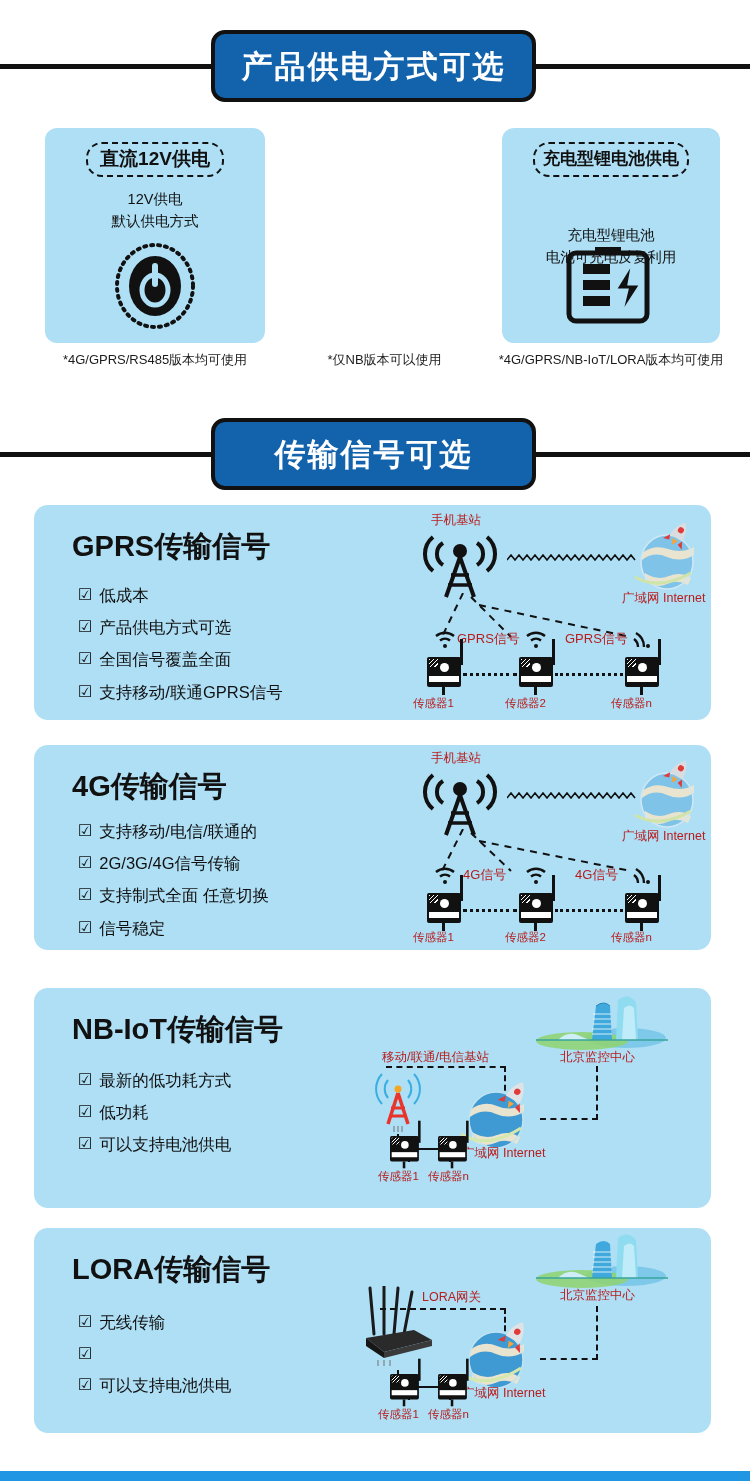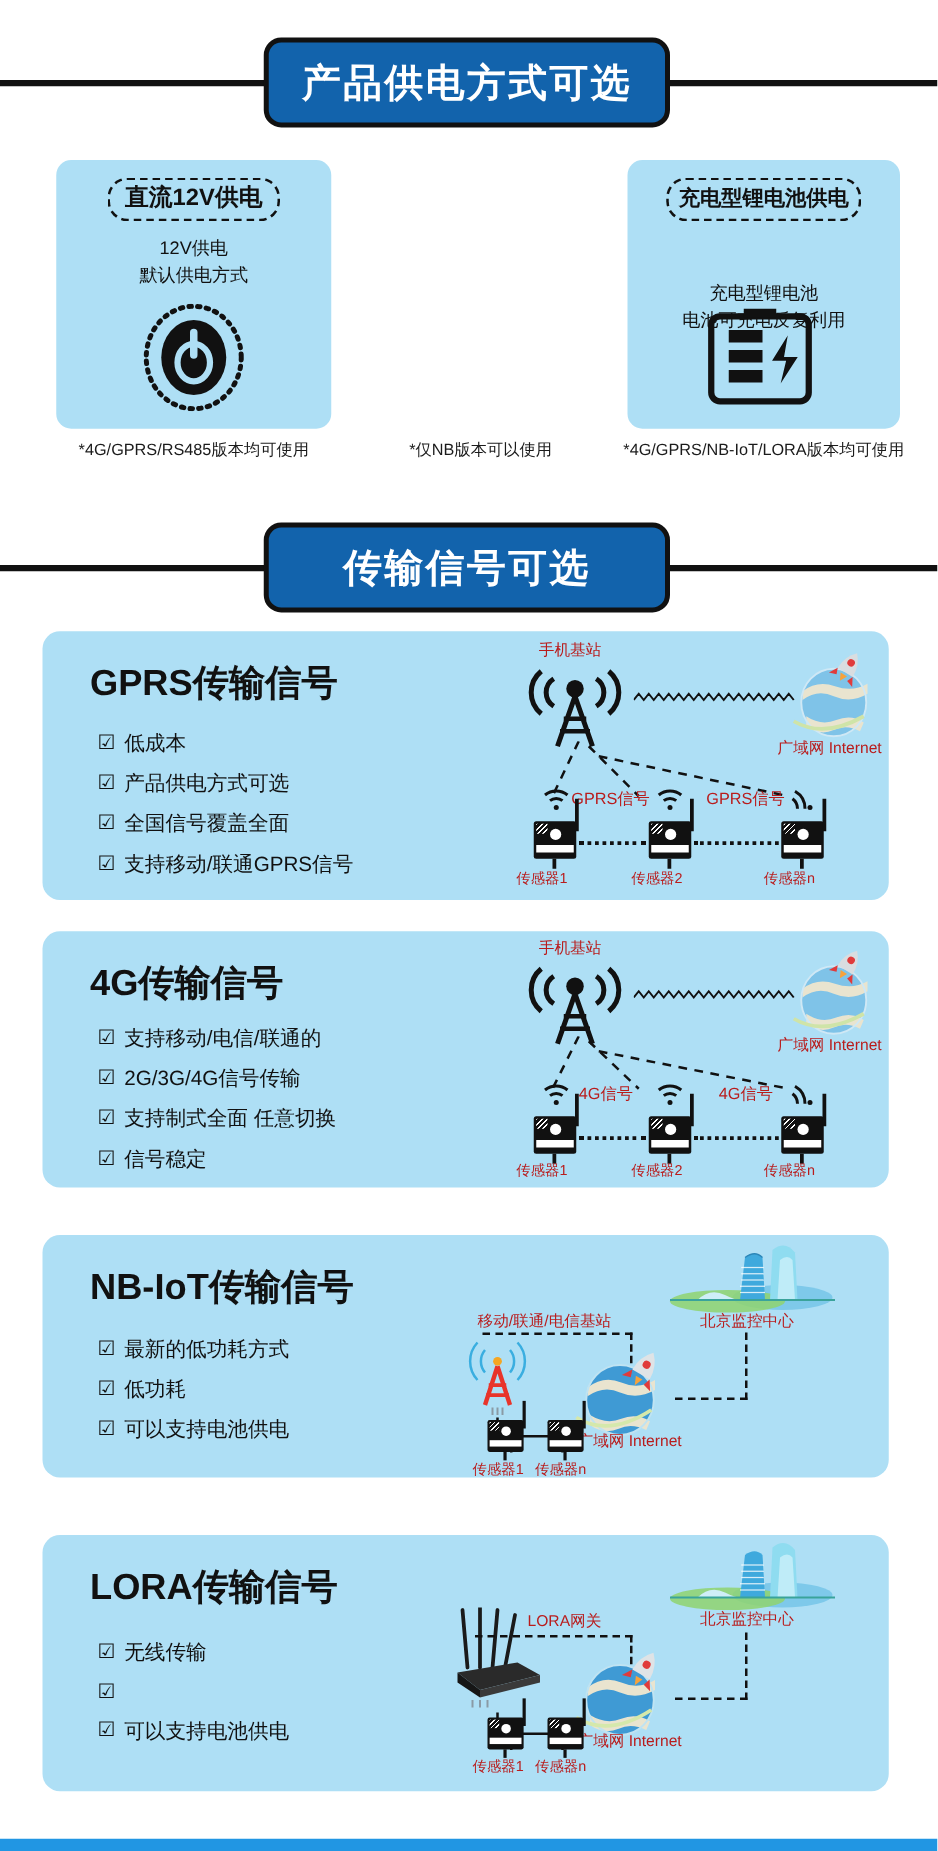--- a/index.html
+++ b/index.html
@@ -391,21 +391,21 @@
       </div>
       <div class="dotline" style="left:84px; top:164px; width:54px;"></div>
       <div class="dotline" style="left:176px; top:164px; width:68px;"></div>
 
       <div class="dlabel sm" style="left:34px; top:186px;">传感器1</div>
       <div class="dlabel sm" style="left:126px; top:186px;">传感器2</div>
       <div class="dlabel sm" style="left:232px; top:186px;">传感器n</div>
     </div>
   </div>
 
-  <div class="spanel" style="top:988px; height:194px;">
+  <div class="spanel" style="top:988px; height:220px;">
     <div class="spanel-title" style="top:22px;">NB-IoT传输信号</div>
     <div class="bullets" style="top:76px;">
       <div class="bullet">
           <span class="cbx">☑</span>
           <span>最新的低功耗方式</span>
         </div>
       <div class="bullet">
           <span class="cbx">☑</span>
           <span>低功耗</span>
         </div>

